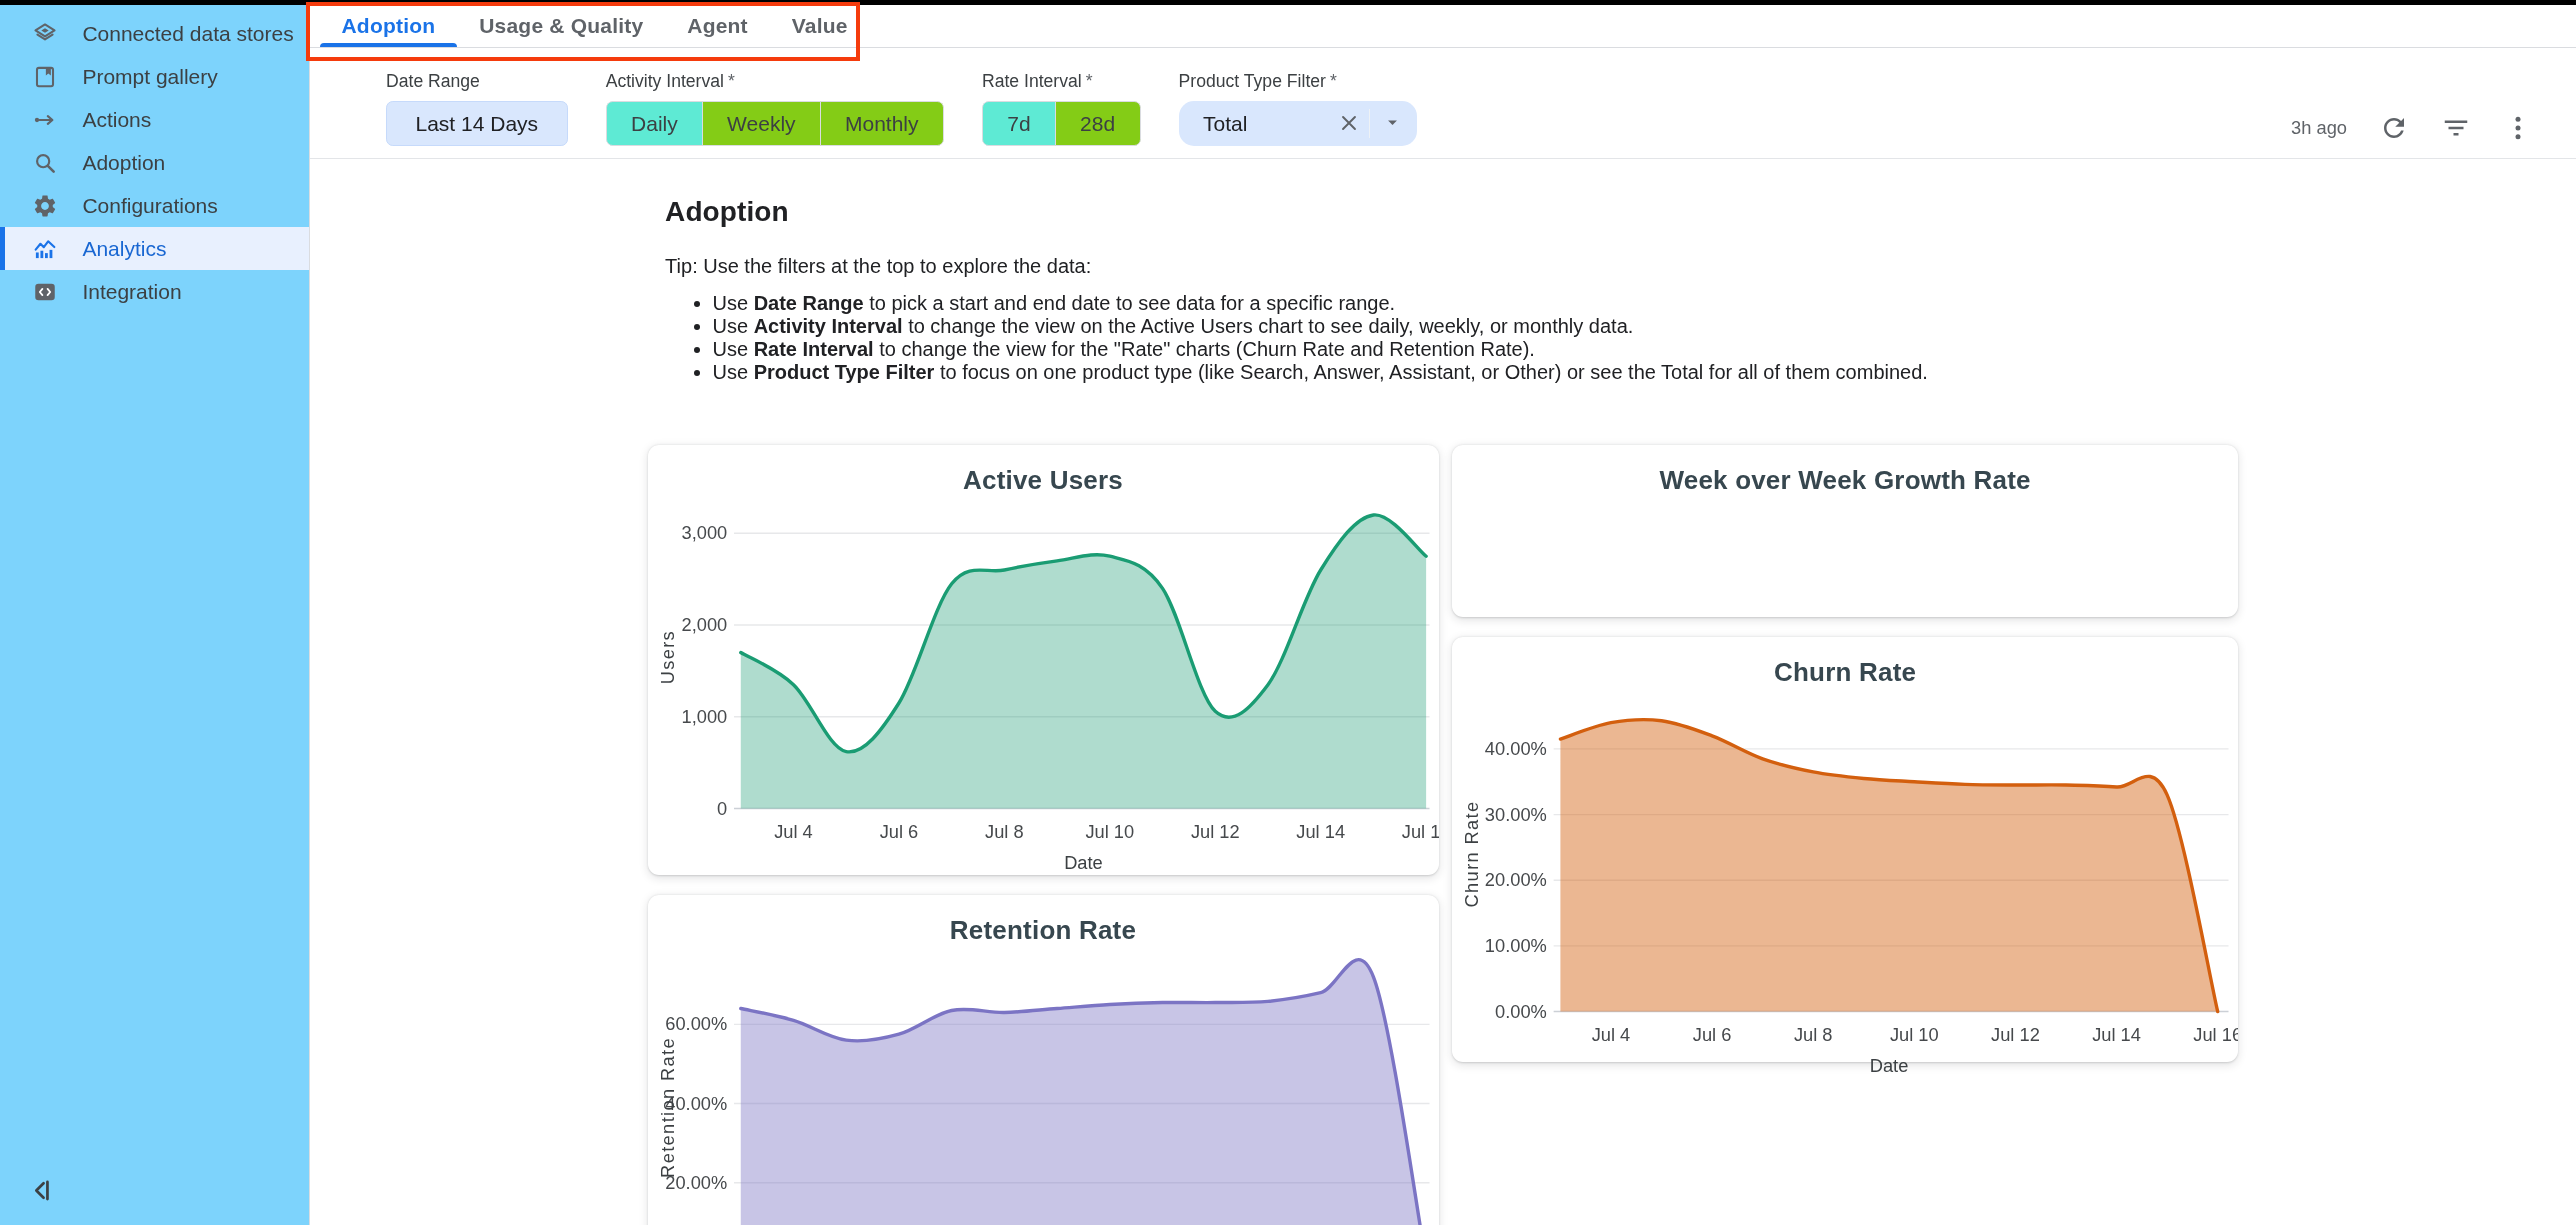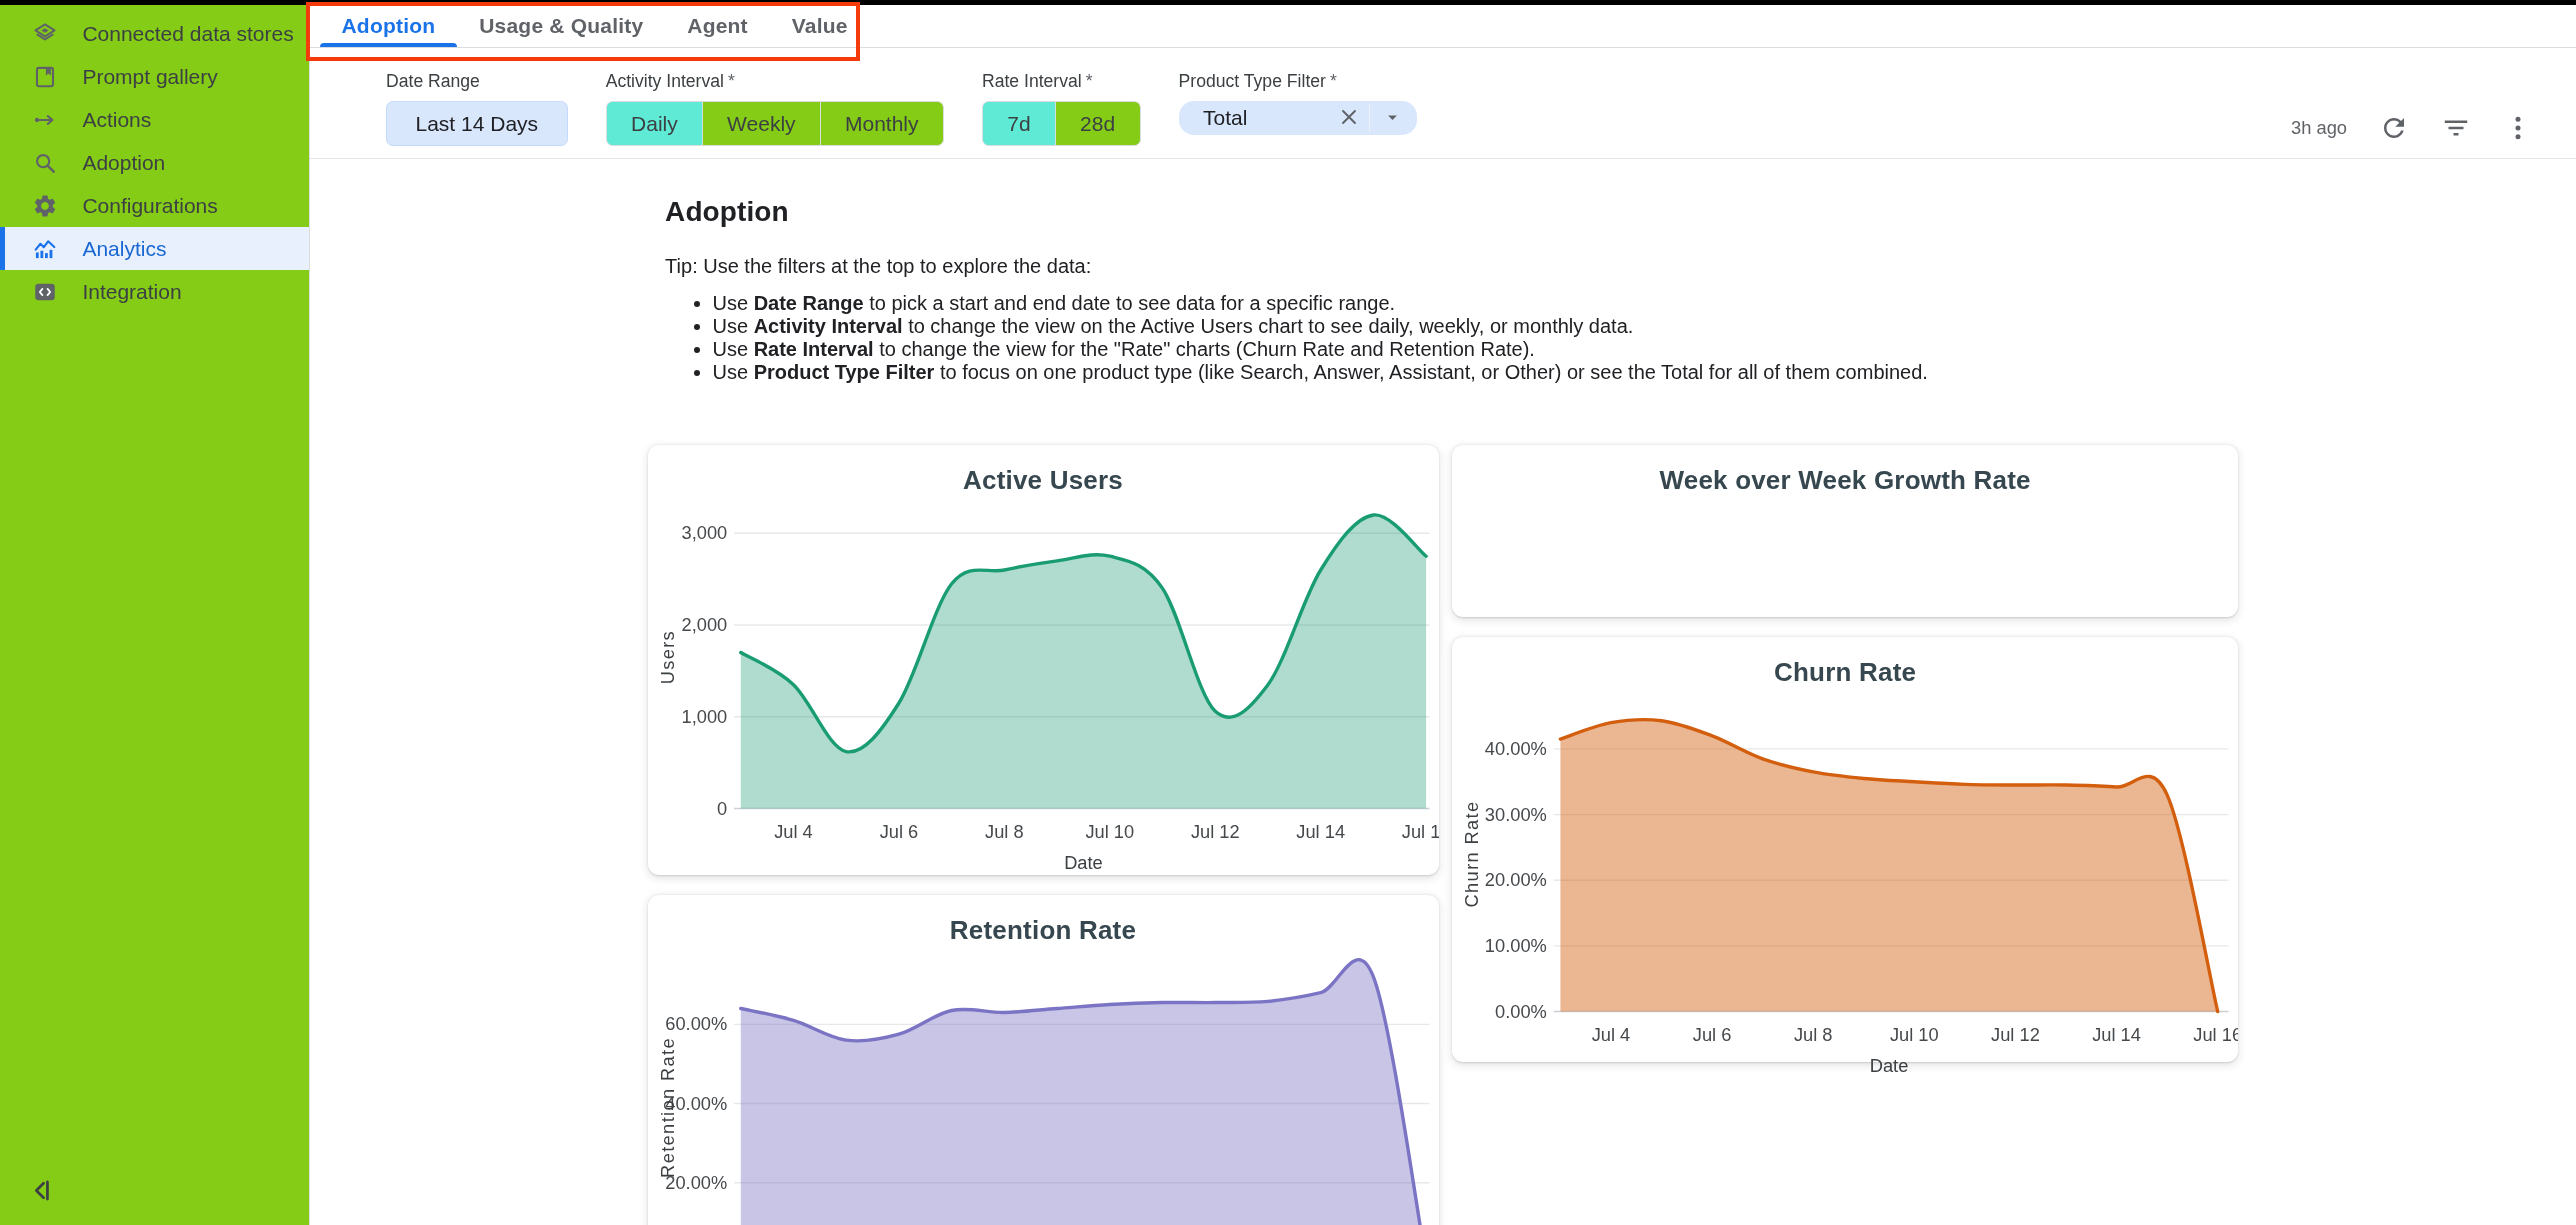--- a/index.html
+++ b/index.html
@@ -5,21 +5,21 @@
   * { margin:0; padding:0; box-sizing:border-box; }
   html,body { width:2576px; height:1226px; overflow:hidden; background:#fff;
               font-family:"Liberation Sans", sans-serif; color:#202124; }
   .top-strip { position:absolute; left:0; top:0; width:2576px; height:4.7px; background:#000; z-index:40; }
   .annotation-box { position:absolute; left:306px; top:2px; width:554px; height:59px;
                     border:4.7px solid #f53b0c; z-index:90; pointer-events:none; }
 
   .app { display:flex; width:100%; height:100%; }
 
   
-  .sidebar { width:310px; border-right:1.4px solid #dadce0; padding-top:12.2px; position:relative; flex:none; background:#84cc16; }
+  .sidebar { width:310px; border-right:1.4px solid #dadce0; padding-top:12.2px; position:relative; flex:none; background:#7dd3fc; }
   .nav-item { height:43px; display:flex; align-items:center; cursor:pointer; position:relative; }
   .nav-item .icon { width:27px; height:27px; margin-left:31px; flex:none; display:flex; align-items:center; justify-content:center; }
   .nav-item .label { margin-left:24.4px; font-size:21px; color:#3c4043; white-space:nowrap; }
   .nav-item.selected { background:#e8f0fe; }
   .nav-item.selected::before { content:""; position:absolute; left:0; top:0; bottom:0; width:5.4px; background:#1a73e8; }
   .nav-item.selected .label { color:#1967d2; }
   .collapse-btn { position:absolute; left:26px; bottom:17.6px; width:33px; height:33px; cursor:pointer; }
 
   
   .main { flex:1; display:flex; flex-direction:column; padding-top:4.7px; min-width:0; }
@@ -36,21 +36,21 @@
   .flabel { font-size:17.6px; color:#3c4043; margin-bottom:9.5px; }
   .flabel .req { color:#5f6368; margin-left:4.1px; }
   .chip { height:45px; display:inline-flex; align-items:center; padding:0 28.5px; background:#d9e7fd;
           border:1.4px solid #c6dafb; border-radius:6.8px; font-size:21px; color:#202124; cursor:pointer; }
   .seg { display:inline-flex; }
   .seg .segbtn { height:45px; display:flex; align-items:center; padding:0 24.4px; border:1.4px solid #dadce0;
                  background:#84cc16; font-size:21px; color:#3c4043; cursor:pointer; margin-left:-1.4px; }
   .seg .segbtn:first-child { border-radius:6.8px 0 0 6.8px; margin-left:0; }
   .seg .segbtn:last-child { border-radius:0 6.8px 6.8px 0; }
   .seg .segbtn.sel { background:#5eead4; }
-  .dropdown { height:34px; width:238px; background:#d9e7fd; border-radius:15px; display:inline-flex;
+  .dropdown { height:45px; width:238px; background:#d9e7fd; border-radius:15px; display:inline-flex;
               align-items:center; padding:0 12.2px 0 24.4px; cursor:pointer; }
   .dropdown .dval { flex:1; font-size:21px; color:#202124; }
   .dropdown .vdiv { width:1.4px; height:28.5px; background:#eef2f6; margin:0 11px 0 6.8px; }
   .bar-right { position:absolute; right:43px; top:65px; display:flex; align-items:center; gap:31px; }
   .refresh-time { font-size:18.3px; color:#5f6368; }
   .iconbtn { width:31px; height:31px; cursor:pointer; display:flex; align-items:center; justify-content:center; }
 
   
   .content { flex:1; overflow:hidden; background:#fff; }
   .inner { width:1591px; margin:0 auto; }

